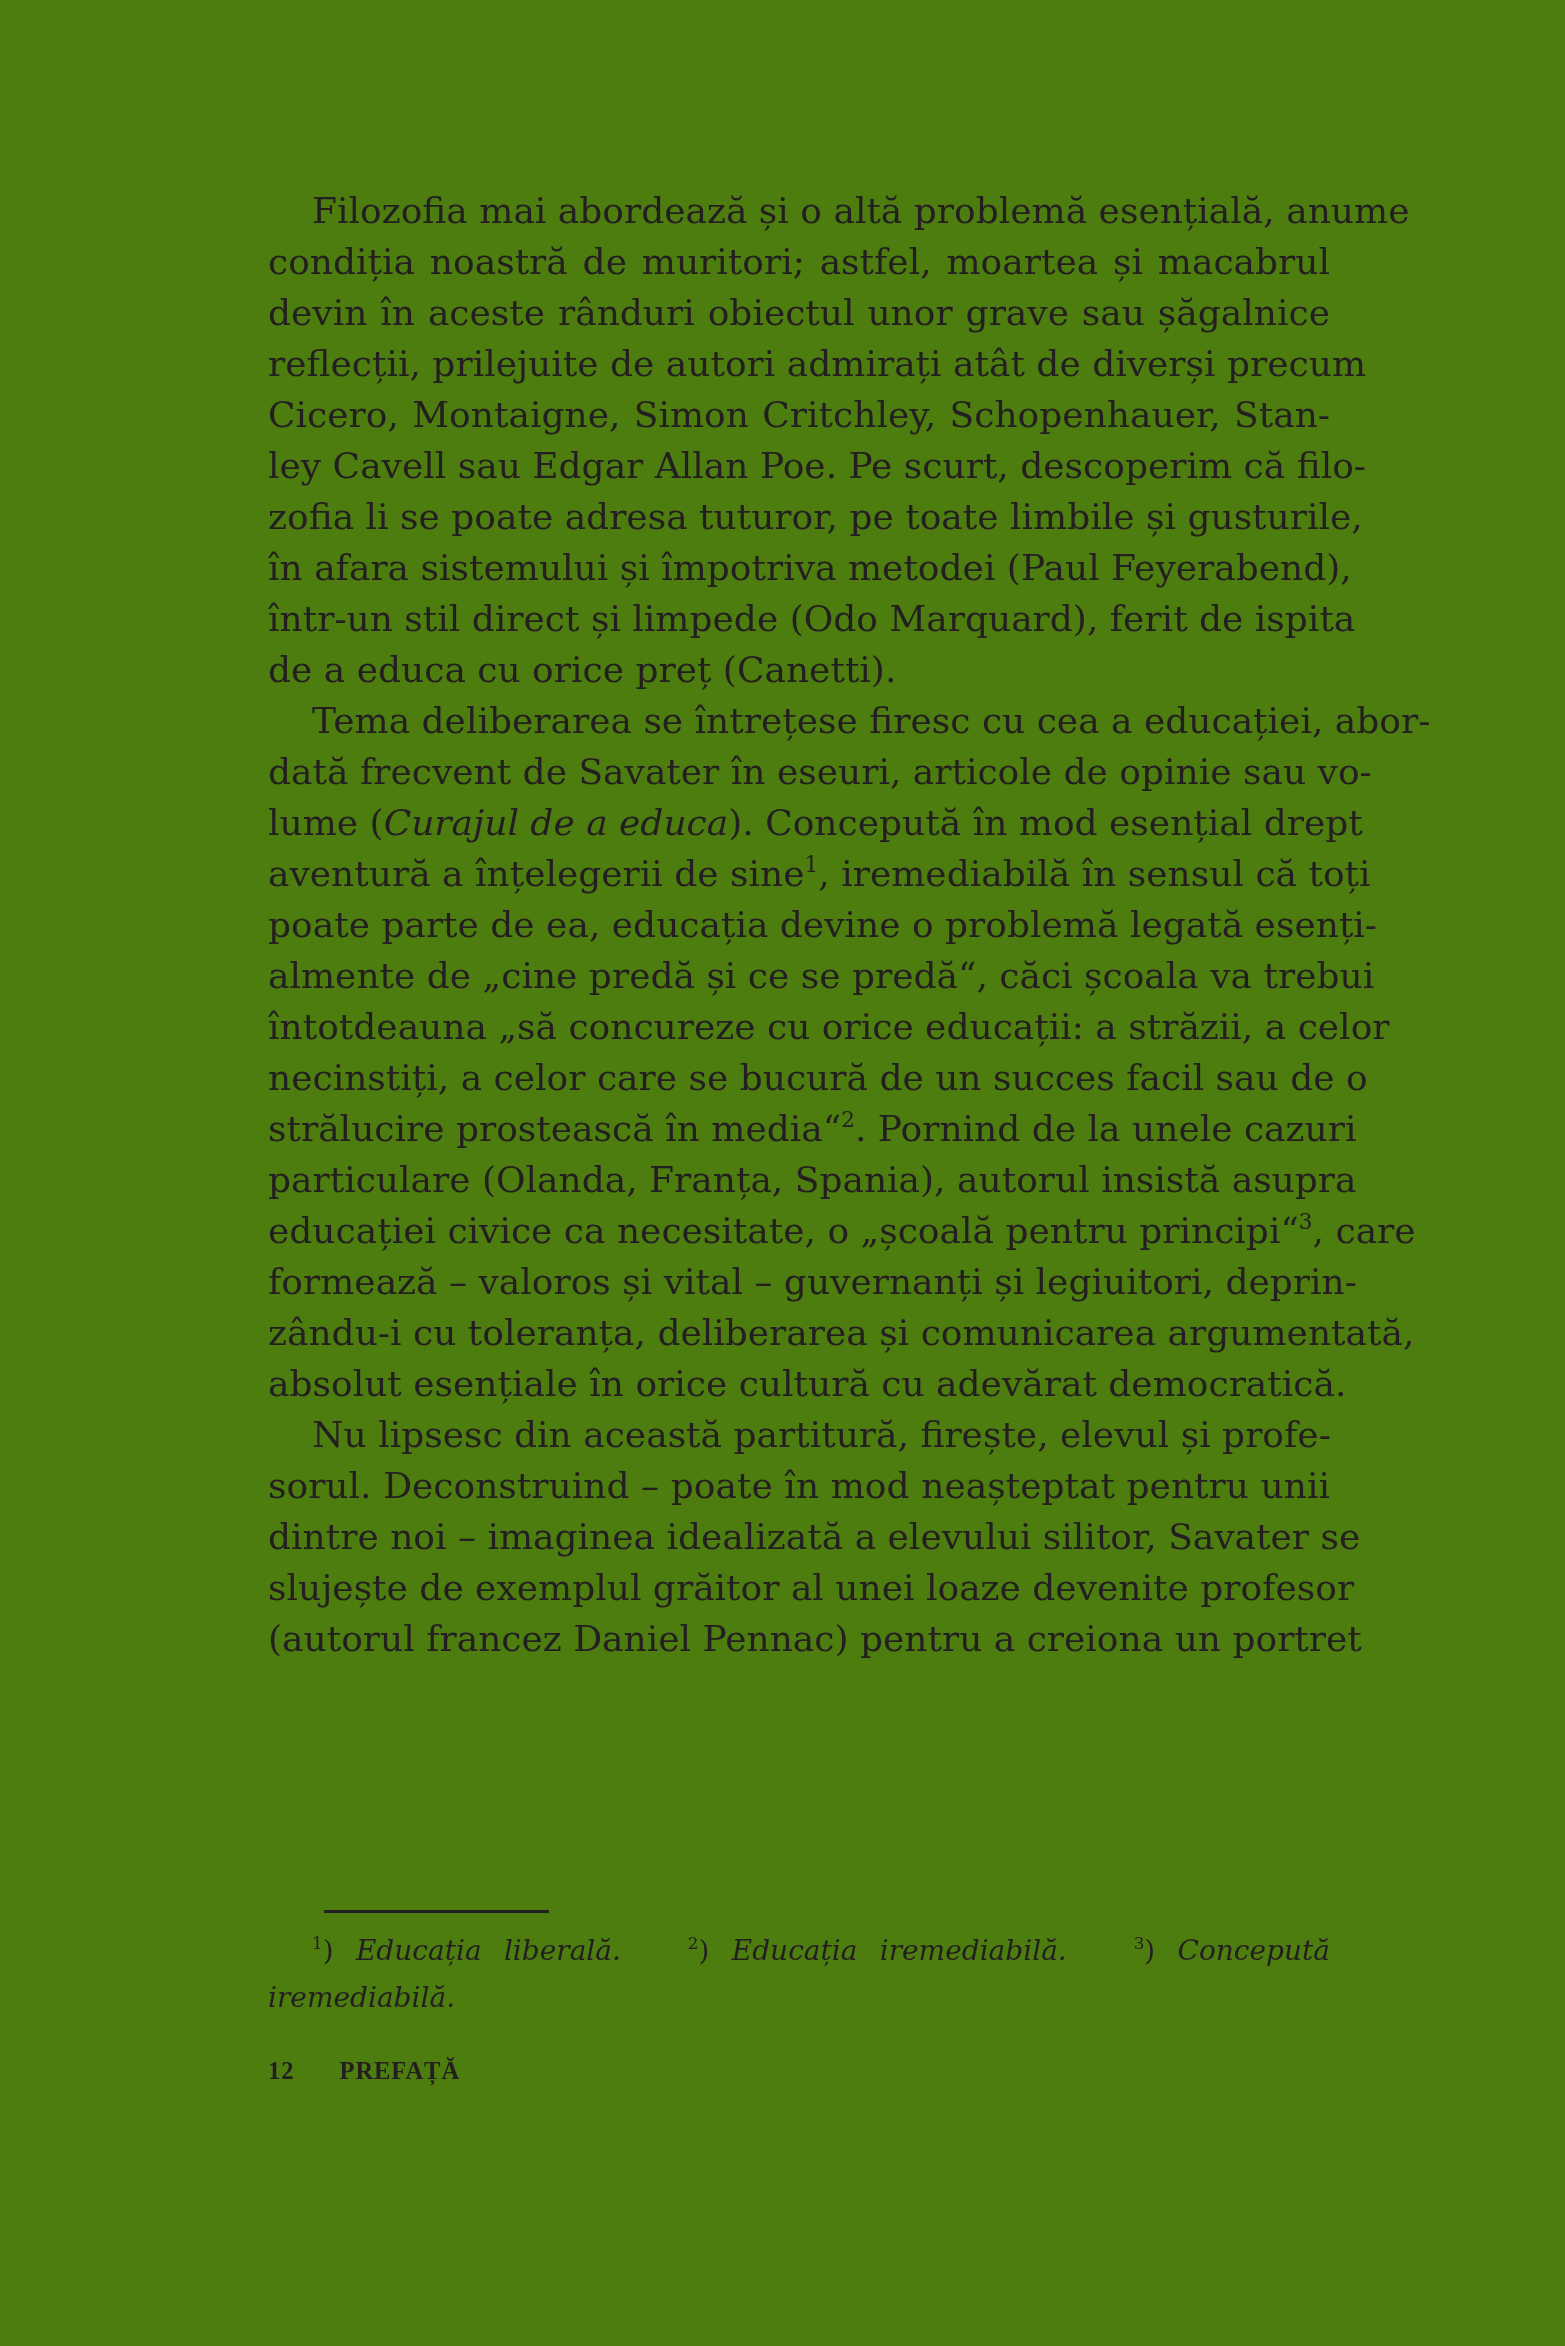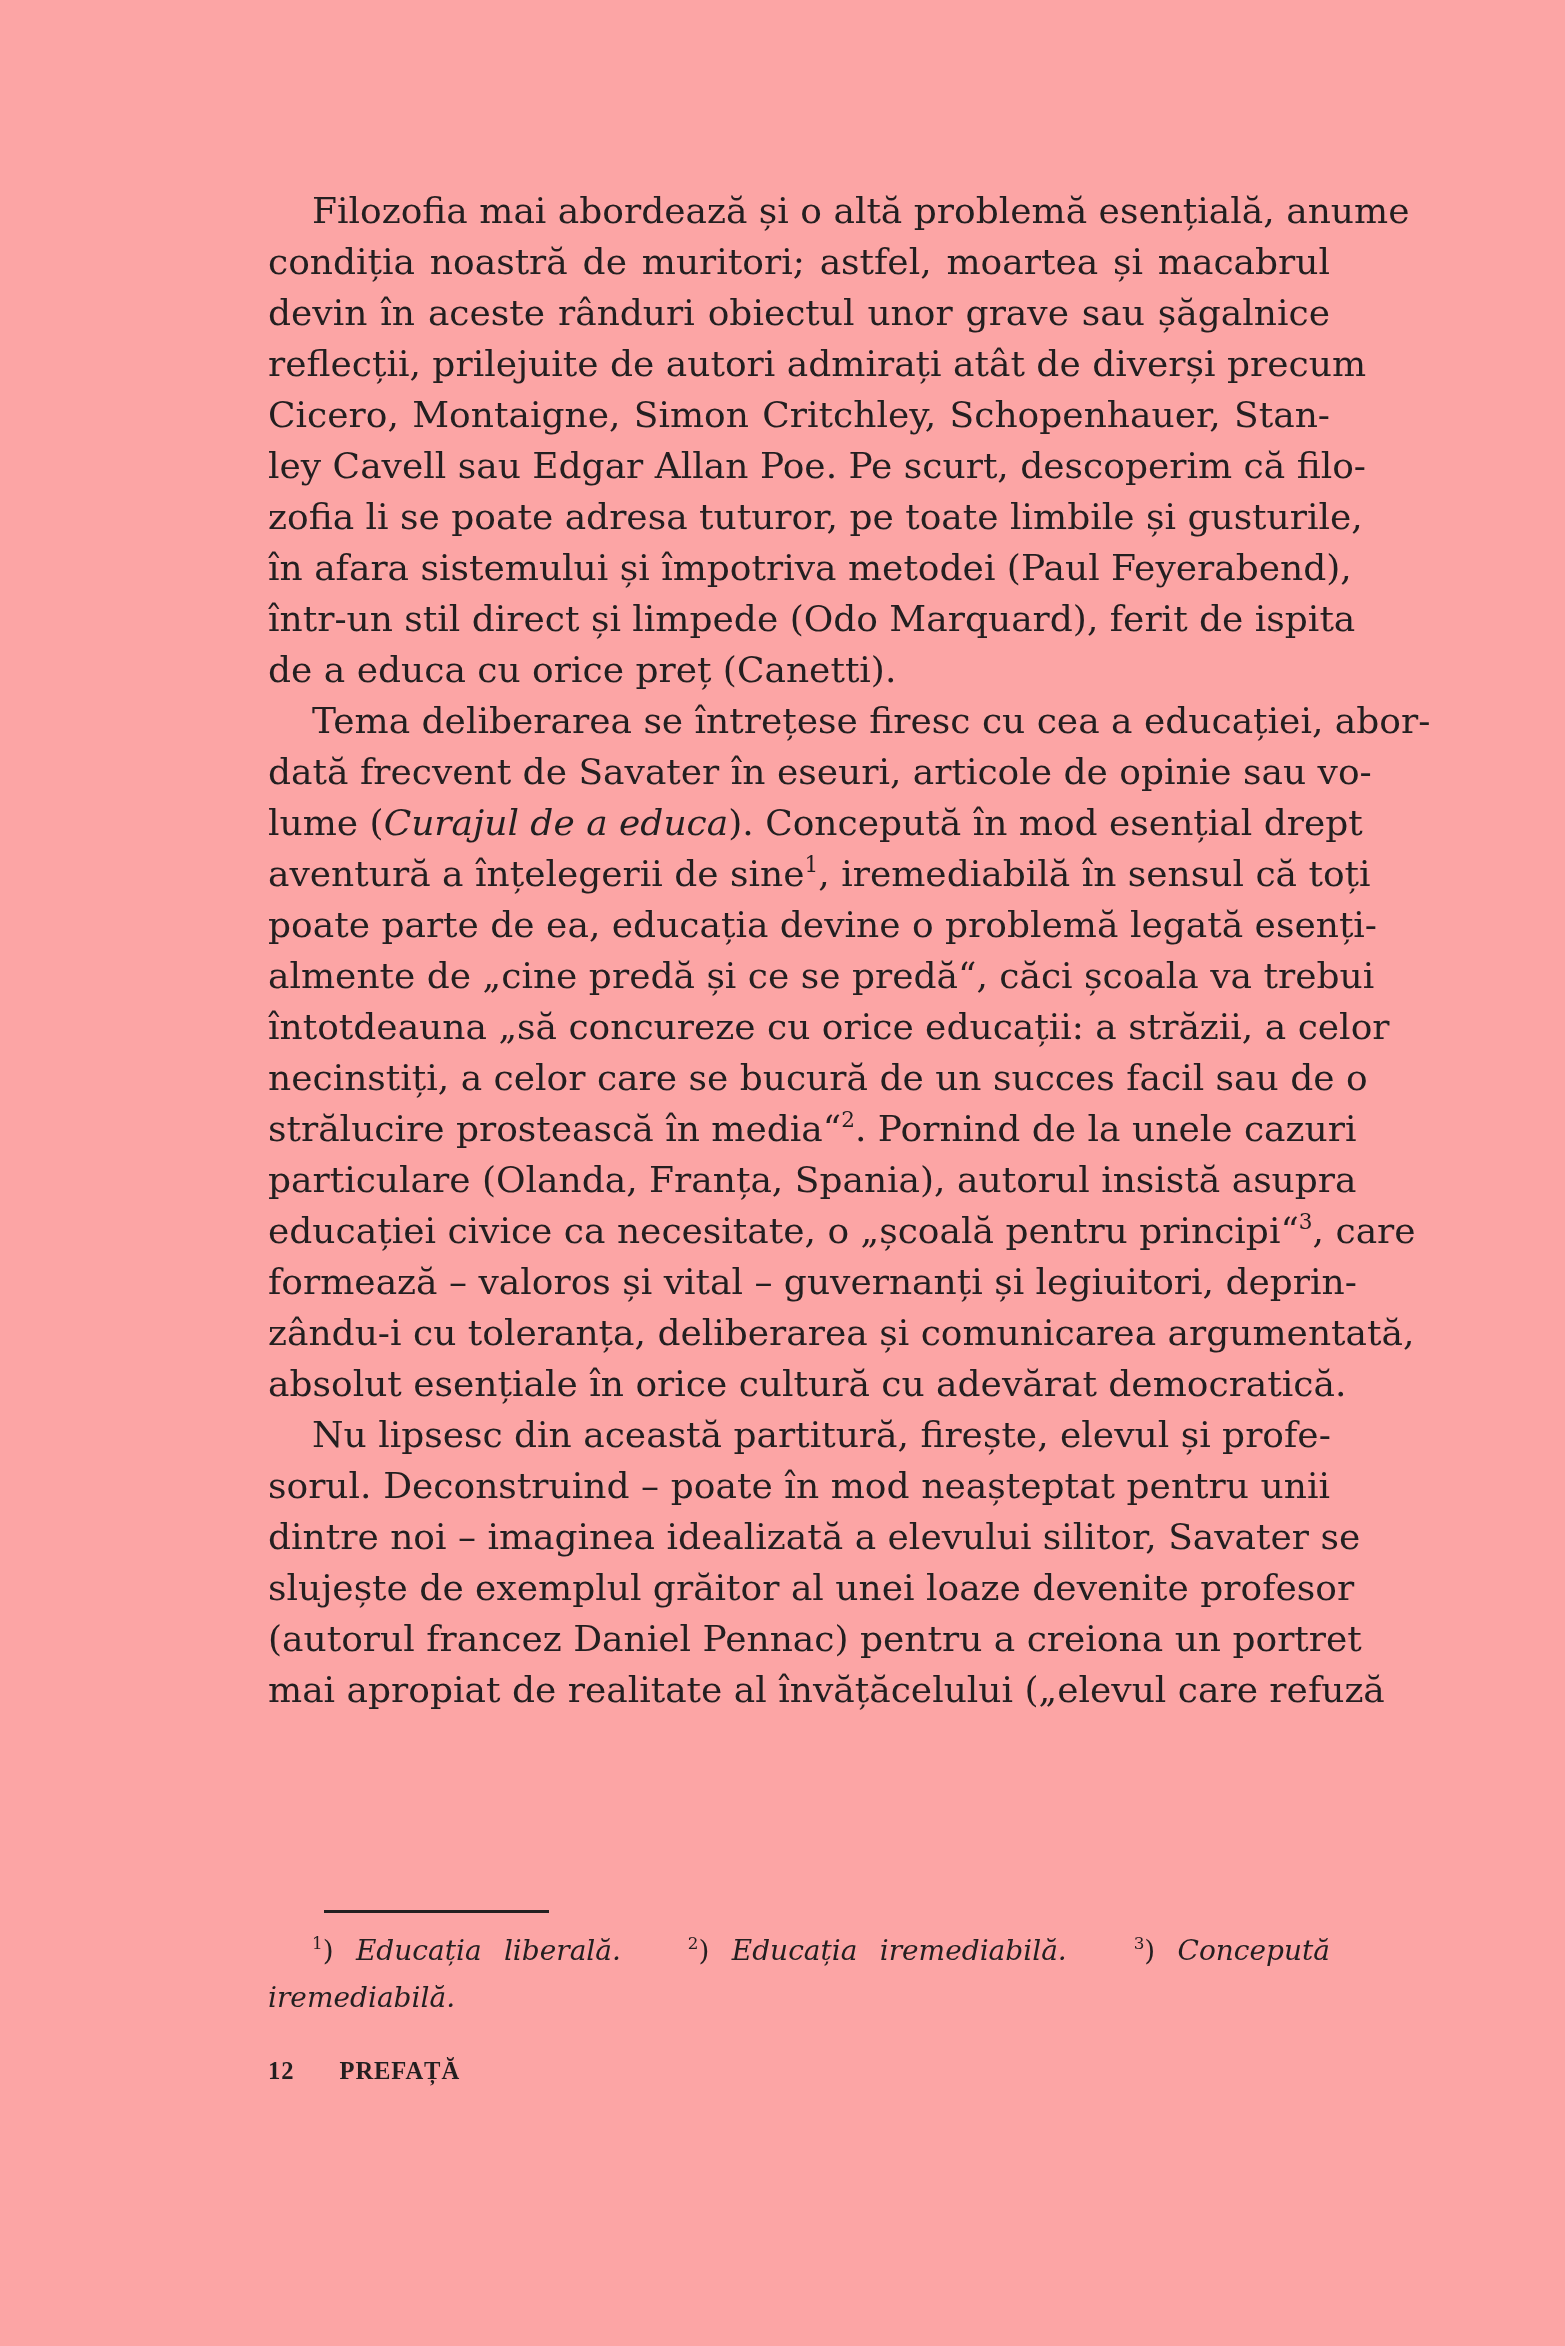--- a/index.html
+++ b/index.html
@@ -1,17 +1,17 @@
 <!DOCTYPE html>
 <html style="font-size:15px"><head>
 <meta charset="utf-8">
 <style>
   html, body { margin: 0; padding: 0; background: #ffffff; }
   body { width: 1565px; height: 2347px; position: relative; overflow: hidden; color: #231f20; }
-  .page { position: absolute; left: 0; top: 0; width: 1565px; height: 2347px; background: #fca5a5; }
+  .page { position: absolute; left: 0; top: 0; width: 1565px; height: 2347px; background: #4d7c0f; }
   .body-text {
     position: absolute; left: 268px; top: 185px; width: 1062px;
     font-family: "DejaVu Serif", "Liberation Serif", serif;
     font-size: 36px; line-height: 51px;
   }
   .line {
     display: block; white-space: nowrap; text-align: justify; text-align-last: justify;
     height: 51px; overflow: visible;
   }
   .line.last { text-align-last: left; }
@@ -63,21 +63,20 @@
       <div class="line">particulare (Olanda, Franța, Spania), autorul insistă asupra</div>
       <div class="line">educației civice ca necesitate, o „școală pentru principi“<sup>3</sup>, care</div>
       <div class="line">formează – valoros și vital – guvernanți și legiuitori, deprin-</div>
       <div class="line">zându-i cu toleranța, deliberarea și comunicarea argumentată,</div>
       <div class="line last">absolut esențiale în orice cultură cu adevărat democratică.</div>
       <div class="line indent">Nu lipsesc din această partitură, firește, elevul și profe-</div>
       <div class="line">sorul. Deconstruind – poate în mod neașteptat pentru unii</div>
       <div class="line">dintre noi – imaginea idealizată a elevului silitor, Savater se</div>
       <div class="line">slujește de exemplul grăitor al unei loaze devenite profesor</div>
       <div class="line">(autorul francez Daniel Pennac) pentru a creiona un portret</div>
-      <div class="line">mai apropiat de realitate al învățăcelului („elevul care refuză</div>
     </div>
   <div class="rule"></div>
   <div class="footnotes" id="footnotes">
       <div class="fn-line first"><span class="fn-num"><sup>1</sup>) </span><span>Educația liberală.&nbsp;&nbsp; </span><span class="fn-num"><sup>2</sup>) </span><span>Educația iremediabilă.&nbsp;&nbsp; </span><span class="fn-num"><sup>3</sup>) </span><span>Concepută</span></div>
       <div class="fn-line">iremediabilă.</div>
     </div>
   <div class="footer">
     <span class="pg">12</span>
     <span>PREFAȚĂ</span>
   </div>

